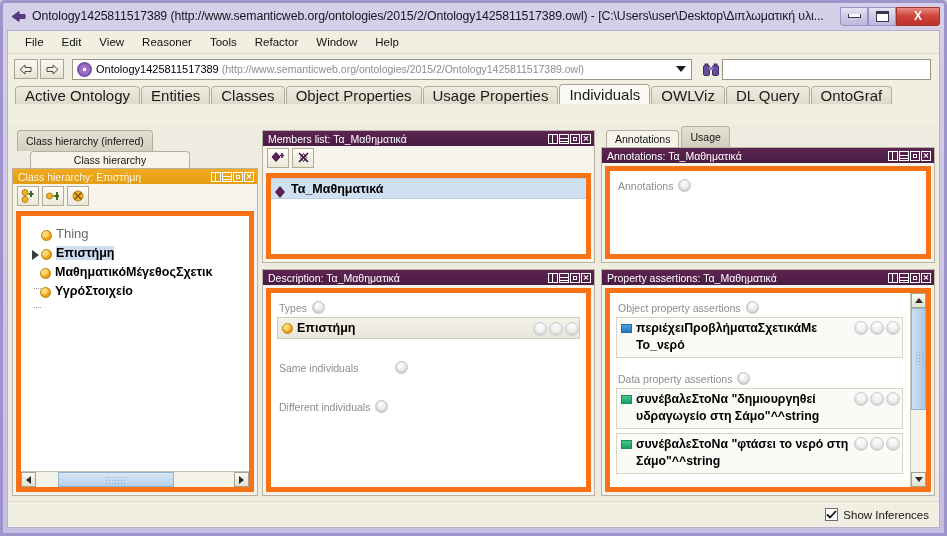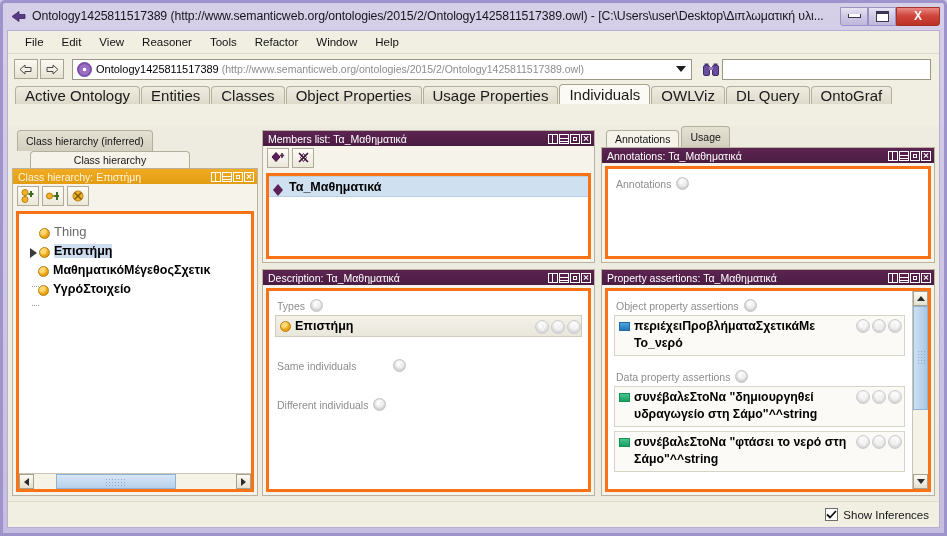--- a/index.html
+++ b/index.html
@@ -259,21 +259,21 @@
   .hdr-btn.sq::before    { content:""; position:absolute; left:2px; top:2px; right:2px; bottom:2px; border:1px solid #fff; }
   .hdr-btn.x::before, .hdr-btn.x::after {
     content:""; position:absolute; left:1px; right:1px; top:3.5px; height:1px; background:#fff;
   }
   .hdr-btn.x::before { transform: rotate(45deg); }
   .hdr-btn.x::after  { transform: rotate(-45deg); }
   .view-body {
     flex: 1 1 auto;
     background: #ffffff;
     margin: 3px;
-    border: 3px solid #f97316;
+    border: 5px solid #f97316;
     overflow: hidden;
     position: relative;
     box-sizing: border-box;
   }
   .view-toolbar {
     height: 24px;
     display: flex;
     align-items: center;
     padding-left: 4px;
     flex: 0 0 auto;

